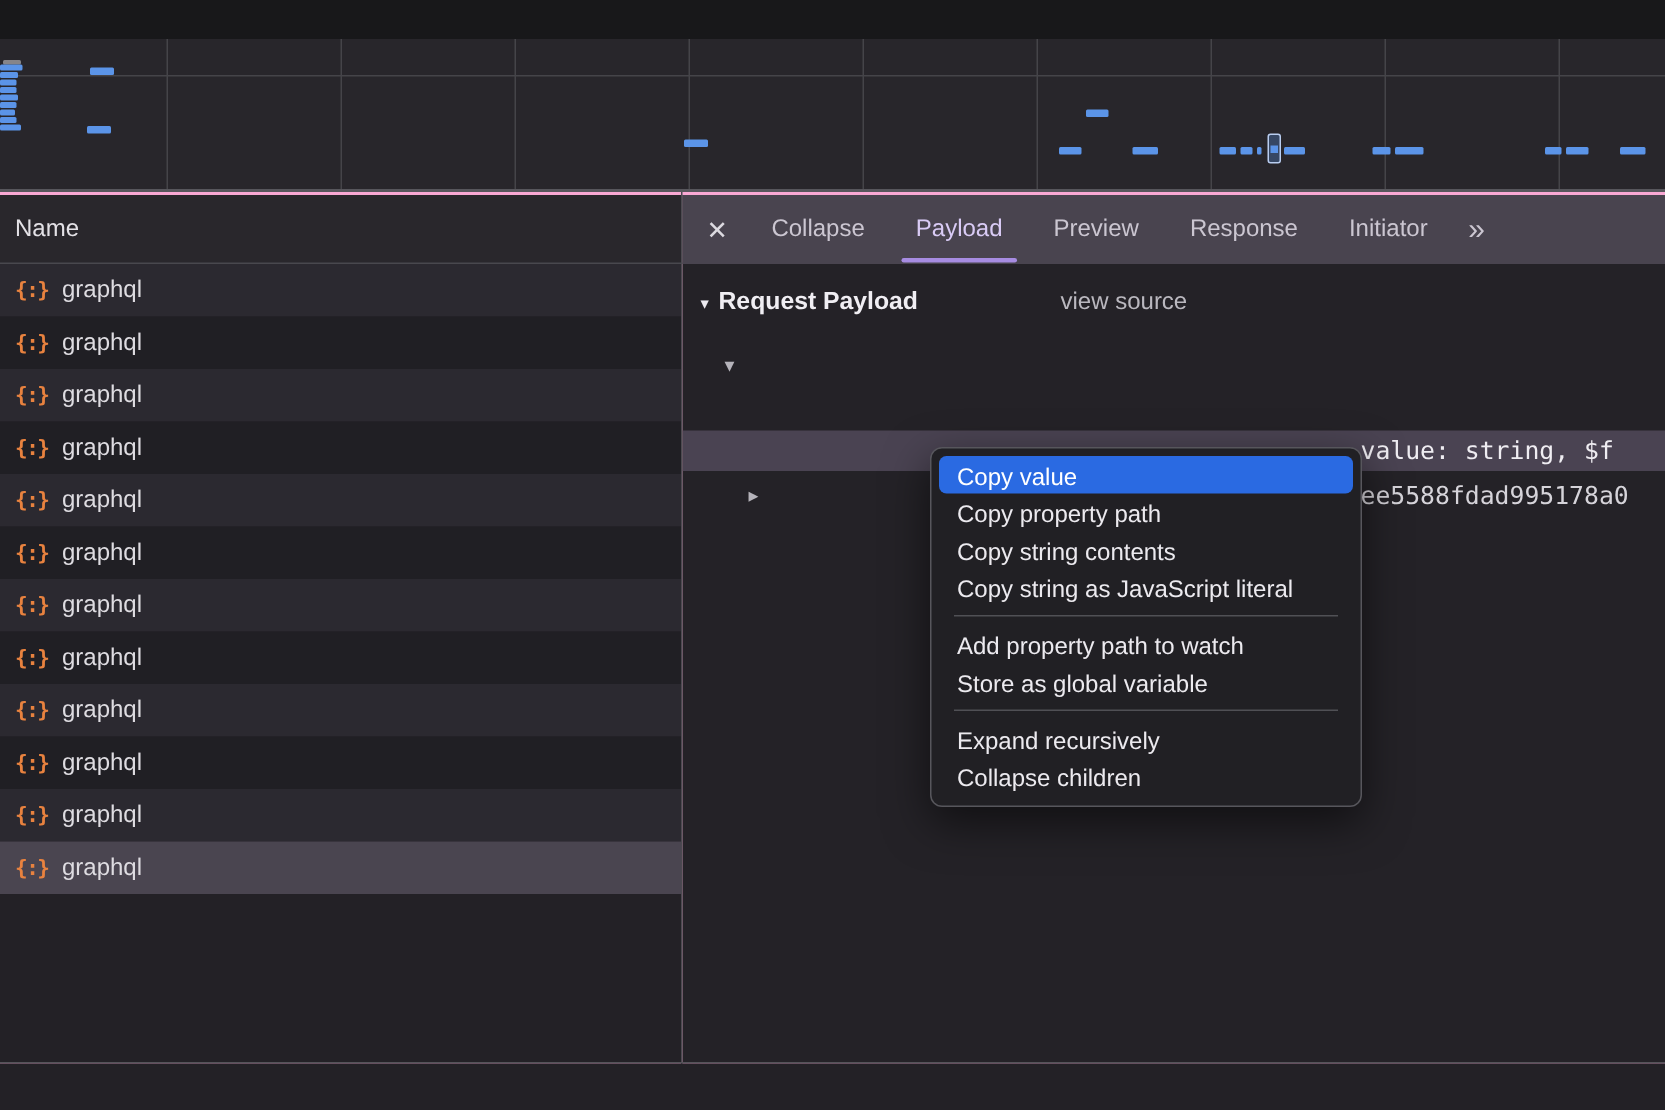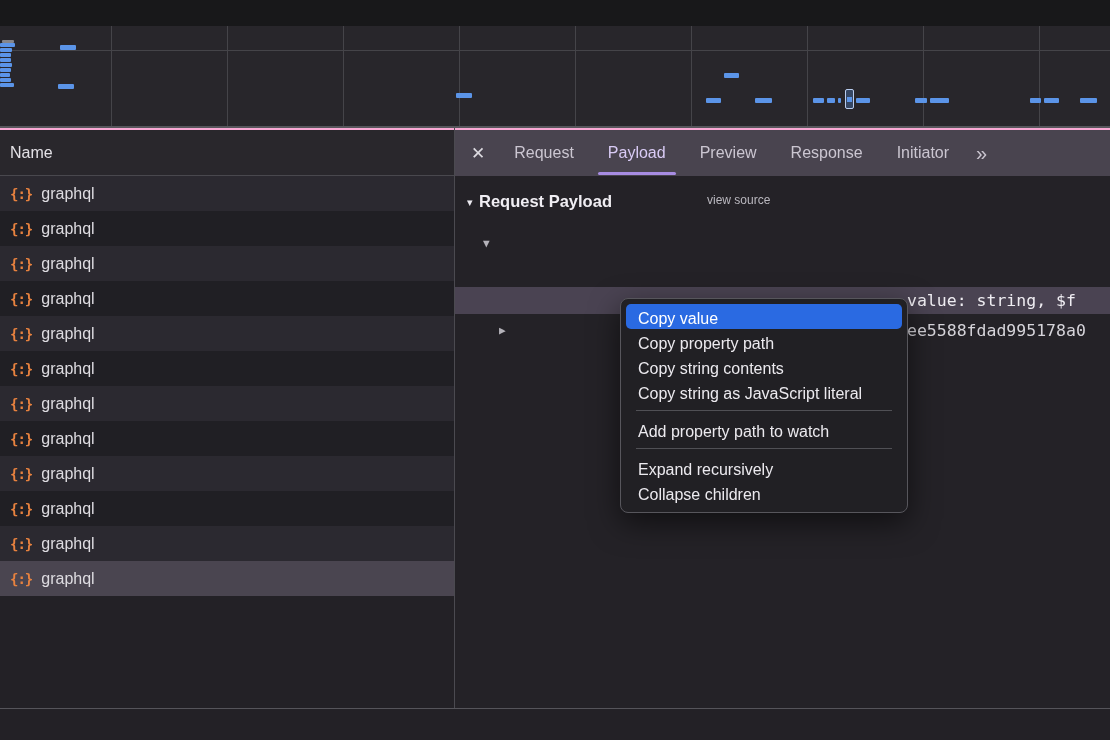--- a/index.html
+++ b/index.html
@@ -46,21 +46,21 @@
   .v-divider { position: absolute; left: 454px; top: 102px; bottom: 3px; width: 1px; background: #4b4a50; }
   .h-divider { position: absolute; left: 0; right: 0; top: 682px; height: 1px; background: #55545a; }
   .footer { position: absolute; left: 0; right: 0; top: 683px; bottom: 3px; background: #232126; }
   .bottom-strip { position: absolute; left: 0; right: 0; bottom: 0; height: 3px; background: #e2e2e4; }
 
   
   .detail { position: absolute; left: 455px; right: 0; top: 150px; bottom: 58px; background: #242227; overflow: hidden; }
   .section-head { position: absolute; top: 16px; left: 0; right: 0; height: 24px; }
   .sec-arrow { position: absolute; left: 12px; top: 4px; font-size: 11px; color: #eceaf0; }
   .sec-title { position: absolute; left: 24px; top: 0; font-size: 16.5px; font-weight: bold; color: #f0eef3; }
-  .view-source { position: absolute; left: 252px; top: 1px; font-size: 12px; color: #bab8bf; }
+  .view-source { position: absolute; left: 252px; top: 1px; font-size: 16px; color: #bab8bf; }
 
   .code-line { position: absolute; left: 0; right: 0; height: 27px; line-height: 27px;
                font-family: "DejaVu Sans Mono", monospace; font-size: 16.5px;
                white-space: pre; color: #cecdd3; overflow: hidden; }
   .l1 { top: 54px; }
   .l2 { top: 84px; }
   .l3 { top: 111px; background: #4a4352; }
   .l4 { top: 141px; }
   .tw { position: absolute; font-size: 11px; color: #b5b3ba; top: 0; }
   .l1 .tw { left: 28px; }
@@ -124,21 +124,21 @@
       </div>
     </div>
 
   <div class="name-head">
     <span>Name</span>
   </div>
 
   <div class="tab-bar">
     <span class="close-btn">✕</span>
     <div class="tab">
-        <span>Request</span>
+        <span>Collapse</span>
       </div>
     <div class="tab active">
         <span>Payload</span>
       </div>
     <div class="tab">
         <span>Preview</span>
       </div>
     <div class="tab">
         <span>Response</span>
       </div>
@@ -232,18 +232,19 @@
   <div class="footer"></div>
   <div class="bottom-strip"></div>
 
   <div class="context-menu">
       <div class="menu-item highlighted">Copy value</div>
       <div class="menu-item">Copy property path</div>
       <div class="menu-item">Copy string contents</div>
       <div class="menu-item">Copy string as JavaScript literal</div>
       <div class="menu-sep"></div>
       <div class="menu-item">Add property path to watch</div>
+      <div class="menu-item">Store as global variable</div>
       <div class="menu-sep"></div>
       <div class="menu-item">Expand recursively</div>
       <div class="menu-item">Collapse children</div>
     </div>
 
 </div>
 
 </body></html>

